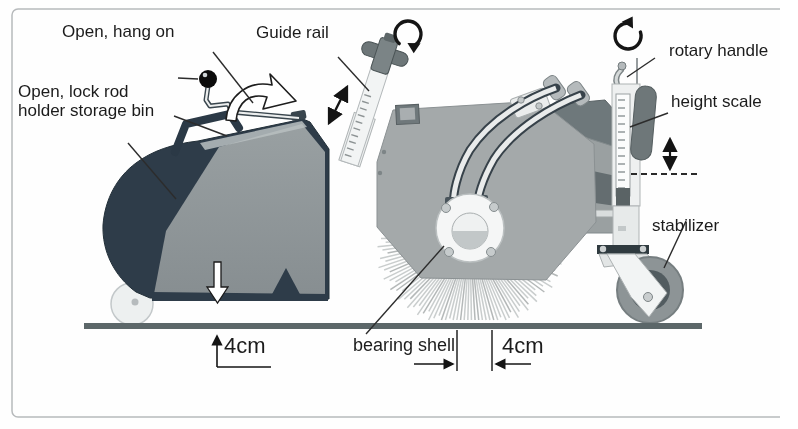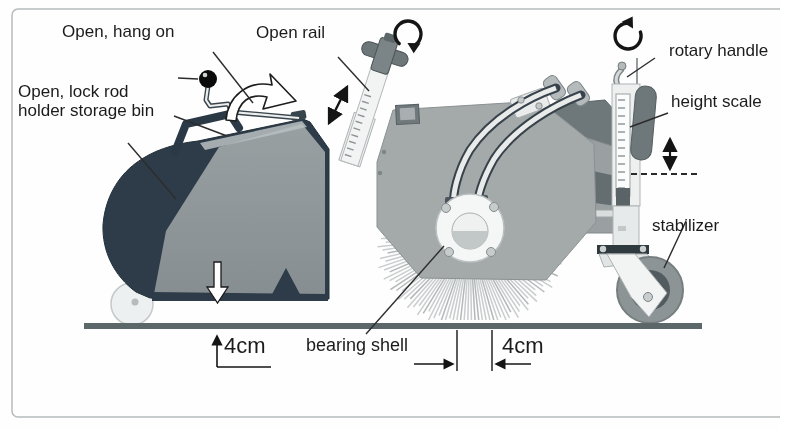--- a/index.html
+++ b/index.html
@@ -2,21 +2,21 @@
 <html><head>
 <meta charset="utf-8">
 <style>
   html,body{margin:0;padding:0;background:#fff;}
   .canvas{position:relative;width:780px;height:429px;background:#fefefe;overflow:hidden;
           font-family:"Liberation Sans",sans-serif;}
   .scene{position:absolute;left:0;top:0;}
   .lbl{position:absolute;color:#1b1b1b;font-size:17px;line-height:19px;white-space:nowrap;}
   .lbl.wrap{white-space:normal;width:162px;}
   .lbl.big{font-size:22px;}
-  .lbl.mid{font-size:18px;}
+  .lbl.mid{font-size:18px;margin-left:47px;}
 </style>
 </head>
 <body>
 
 <div class="canvas">
 
 <svg class="scene" width="798" height="429" viewBox="0 0 798 429">
   <defs>
     <marker id="ah" viewBox="0 0 10 10" refX="8.5" refY="5" markerWidth="7" markerHeight="7" orient="auto-start-reverse">
           <path d="M0,0 L10,5 L0,10 Z" fill="#141414"></path>
@@ -251,21 +251,21 @@
     <line x1="128" y1="143" x2="176" y2="199"></line>
     <line x1="338" y1="57" x2="369" y2="91"></line>
     <line x1="655" y1="58" x2="627" y2="77"></line>
     <line x1="668" y1="113" x2="630" y2="127"></line>
     <line x1="686" y1="221" x2="664" y2="268"></line>
     <line x1="366" y1="334" x2="444" y2="246"></line>
   </g>
 </svg>
 
 <div class="lbl" style="left:62px;top:22px">Open, hang on</div>
-<div class="lbl" style="left:256px;top:23px">Open rail</div>
+<div class="lbl" style="left:256px;top:23px">Guide rail</div>
 <div class="lbl" style="left:669px;top:41px">rotary handle</div>
 <div class="lbl wrap" style="left:18px;top:82px">Open, lock rod holder storage bin</div>
 <div class="lbl" style="left:671px;top:92px">height scale</div>
 <div class="lbl" style="left:652px;top:216px">stabilizer</div>
 <div class="lbl mid" style="left:306px;top:336px">bearing shell</div>
 <div class="lbl big" style="left:224px;top:336px">4cm</div>
 <div class="lbl big" style="left:502px;top:336px">4cm</div>
 
 </div>
 

